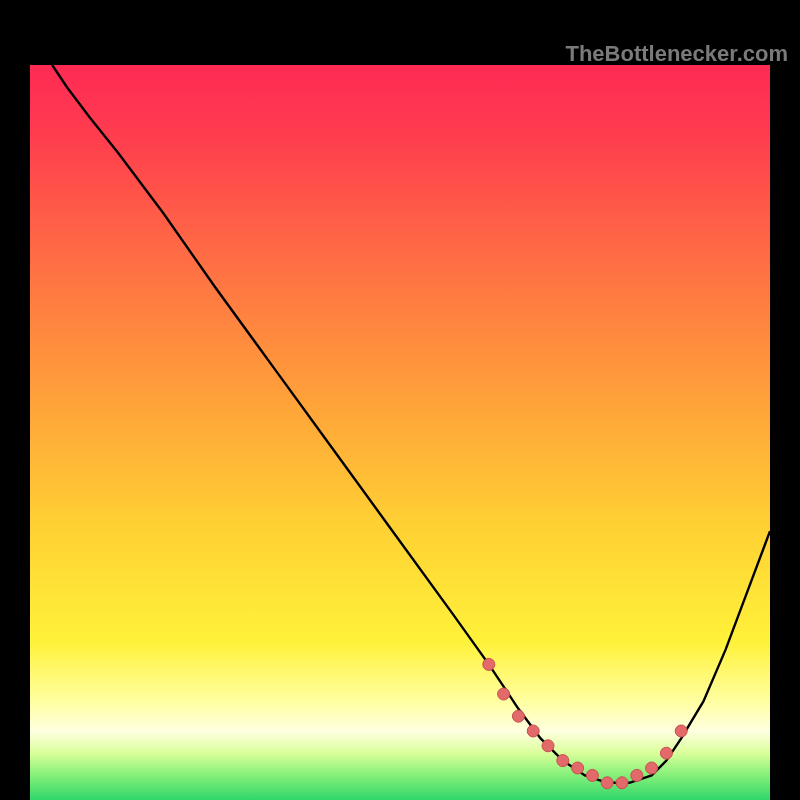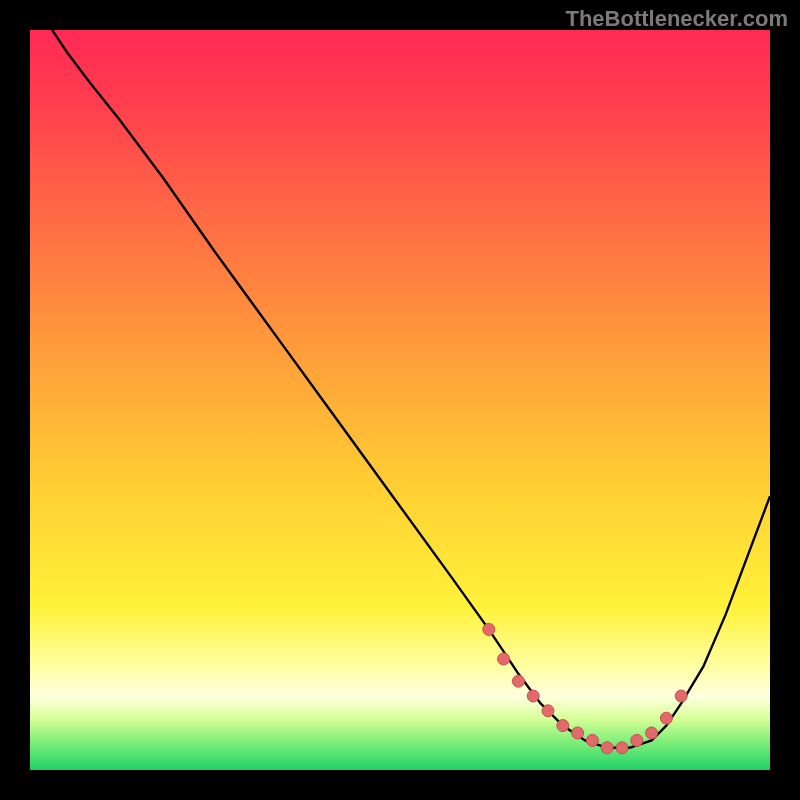--- a/index.html
+++ b/index.html
@@ -7,20 +7,21 @@
     padding: 0;
     width: 800px;
     height: 800px;
     background: #000;
     overflow: hidden;
   }
   .wrap {
     position: relative;
     width: 800px;
     height: 625px;
+    margin-top: 35px;
   }
   .plot {
     position: absolute;
     left: 30px;
     top: 30px;
     width: 740px;
     height: 740px;
   }
   .watermark {
     position: absolute;

